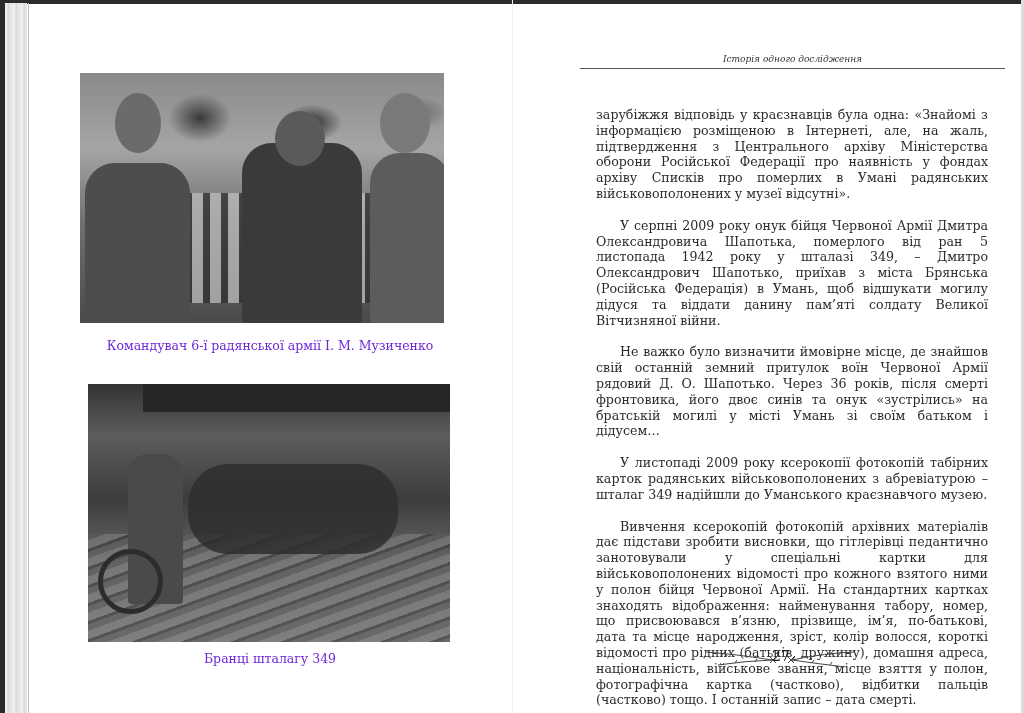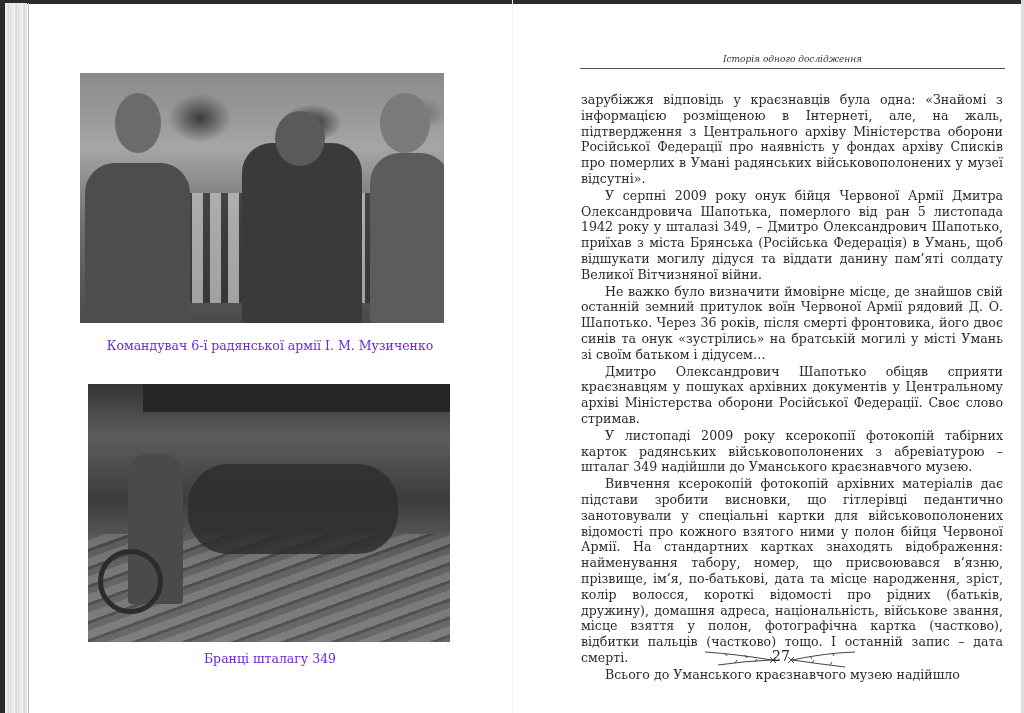--- a/index.html
+++ b/index.html
@@ -61,21 +61,21 @@
     
     .running-head {
       position:absolute; left:580px; top:54px; width:425px; text-align:center;
       font-style:italic; font-size:9px; color:#333;
     }
     .head-rule { position:absolute; left:580px; top:68px; width:425px; height:1px; background:#555; }
     .body-text {
       position:absolute; left:580px; top:91px; width:424px;
       font-size:12.6px; line-height:15.8px; text-align:justify; color:#2b2b2b;
     }
-    .body-text p { margin:1px; text-indent:24px; }
+    .body-text p { margin:16px; text-indent:24px; }
     .body-text p.first { text-indent:0; }
     .folio { position:absolute; left:700px; top:648px; width:160px; height:22px; }
     .folio svg { position:absolute; left:0; top:0; }
     .page-number {
       position:absolute; left:68px; top:0px; width:26px; text-align:center;
       font-size:14px; background:transparent; color:#222;
     }
   </style>
 </head>
 <body>
@@ -114,21 +114,20 @@
 </div>
 
 <div>
   <div class="running-head">Історія одного дослідження</div>
   <div class="head-rule"></div>
 
   <div class="body-text">
     <p class="first">зарубіжжя відповідь у краєзнавців була одна: «Знайомі з інформацією розміщеною в Інтернеті, але, на жаль, підтвердження з Центрального архіву Міністерства оборони Російської Федерації про наявність у фондах архіву Списків про померлих в Умані радянських військовополонених у музеї відсутні».</p>
     <p>У серпні 2009 року онук бійця Червоної Армії Дмитра Олександровича Шапотька, померлого від ран 5 листопада 1942 року у шталазі 349, – Дмитро Олександрович Шапотько, приїхав з міста Брянська (Російська Федерація) в Умань, щоб відшукати могилу дідуся та віддати данину пам’яті солдату Великої Вітчизняної війни.</p>
     <p>Не важко було визначити ймовірне місце, де знайшов свій останній земний притулок воїн Червоної Армії рядовий Д. О. Шапотько. Через 36 років, після смерті фронтовика, його двоє синів та онук «зустрілись» на братській могилі у місті Умань зі своїм батьком і дідусем…</p>
-    <p>Дмитро Олександрович Шапотько обіцяв сприяти краєзнавцям у пошуках архівних документів у Центральному архіві Міністерства оборони Російської Федерації. Своє слово стримав.</p>
     <p>У листопаді 2009 року ксерокопії фотокопій табірних карток радянських військовополонених з абревіатурою – шталаг 349 надійшли до Уманського краєзнавчого музею.</p>
     <p>Вивчення ксерокопій фотокопій архівних матеріалів дає підстави зробити висновки, що гітлерівці педантично занотовували у спеціальні картки для військовополонених відомості про кожного взятого ними у полон бійця Червоної Армії. На стандартних картках знаходять відображення: найменування табору, номер, що присвоювався в’язню, прізвище, ім’я, по-батькові, дата та місце народження, зріст, колір волосся, короткі відомості про рідних (батьків, дружину), домашня адреса, національність, військове звання, місце взяття у полон, фотографічна картка (частково), відбитки пальців (частково) тощо. І останній запис – дата смерті.</p>
     <p>Всього до Уманського краєзнавчого музею надійшло</p>
   </div>
 
   <div class="folio">
     <svg width="160" height="22">
       <g stroke="#444" stroke-width="1" fill="none">
         <path d="M5 4 Q35 6 72 12"></path>
         <path d="M18 17 Q45 13 72 12"></path>

